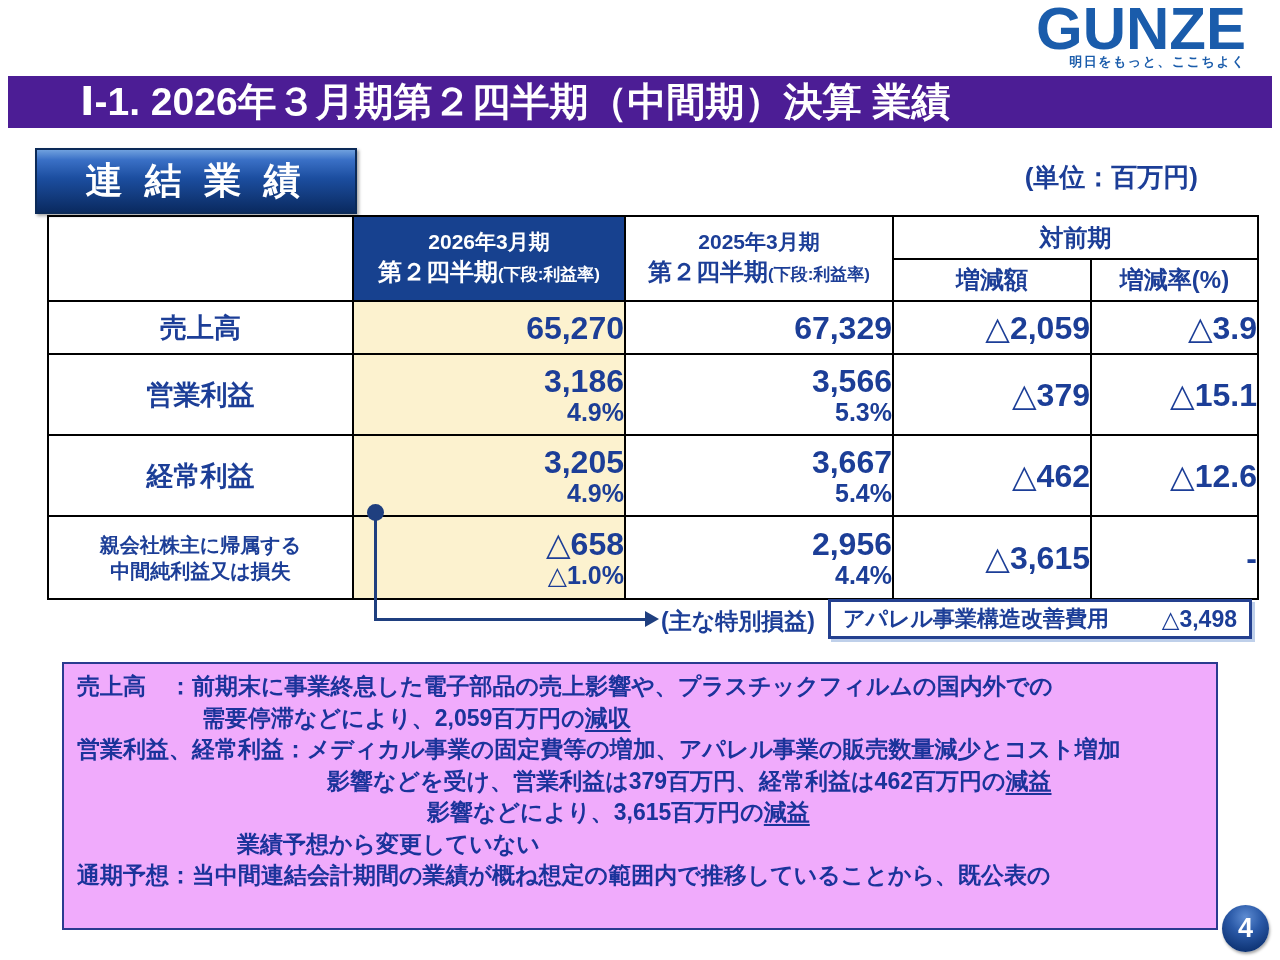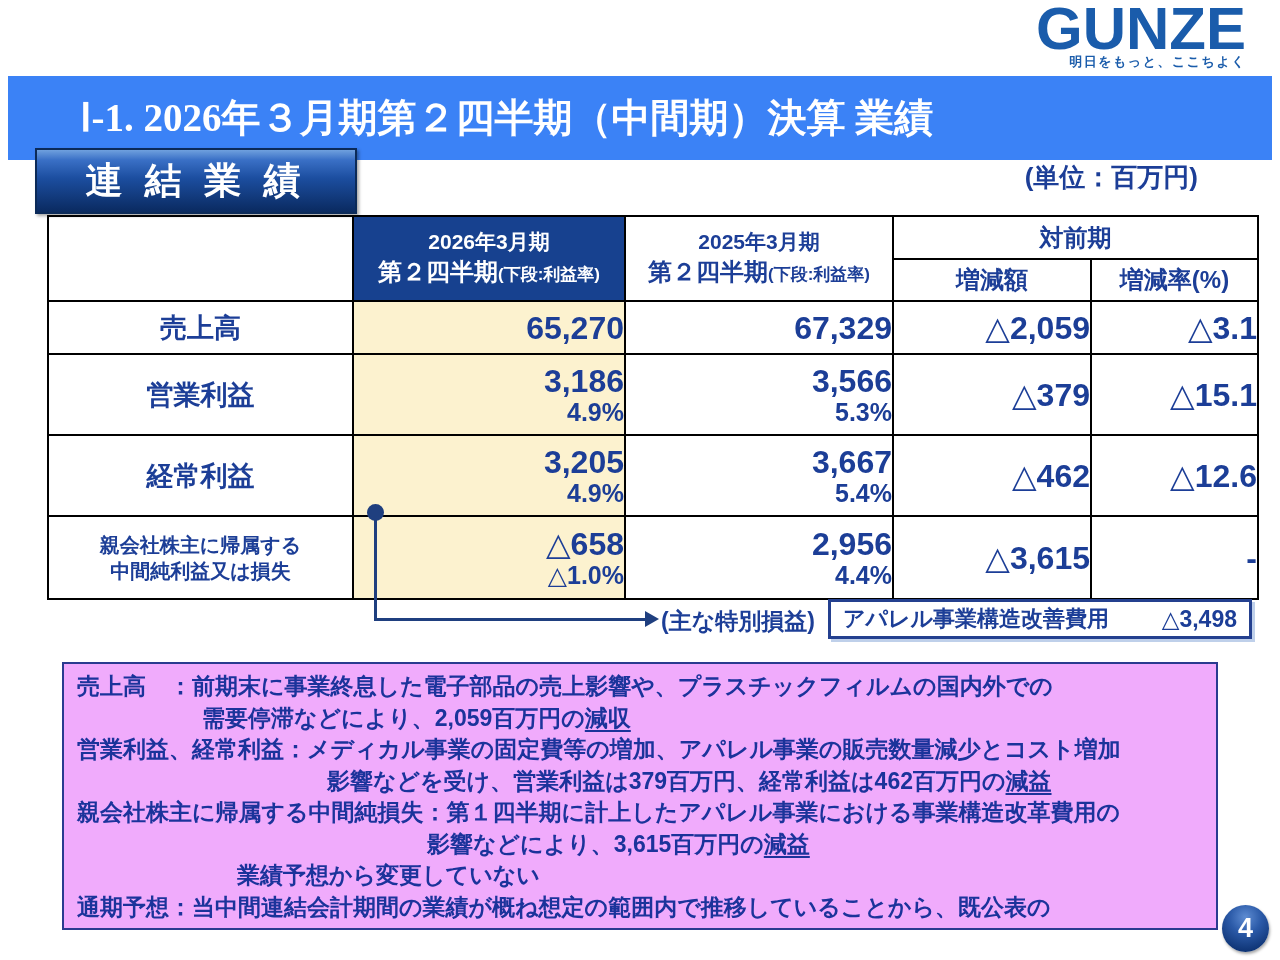--- a/index.html
+++ b/index.html
@@ -10,22 +10,22 @@
   }
   
   .logo{position:absolute;top:6px;right:34px;text-align:right;}
   .logo .brand{
     font-size:60px;font-weight:800;color:#1a5cab;letter-spacing:0px;
     line-height:46px;font-family:"Liberation Sans","DejaVu Sans",sans-serif;
   }
   .logo .tagline{font-size:13px;font-weight:bold;color:#1a5cab;letter-spacing:1.5px;margin-top:1px;}
   
   .titlebar{
-    position:absolute;left:8px;top:76px;width:1264px;height:84px;
-    background:#3b82f6;display:flex;align-items:center;font-family:Liberation Serif, serif;
+    position:absolute;left:8px;top:76px;width:1264px;height:52px;
+    background:#4c1d95;display:flex;align-items:center;
   }
   .titlebar .title{color:#ffffff;font-size:39px;font-weight:bold;padding-left:72px;white-space:nowrap;}
   
   .badge{
     position:absolute;left:35px;top:148px;width:318px;height:62px;
     background:linear-gradient(180deg,#6fa0de 0%,#3a70c6 16%,#1c4ea0 45%,#0a2a60 100%);
     border:2px solid #0b2a58;box-shadow:2px 2px 3px rgba(0,0,0,0.35);
     display:flex;align-items:center;justify-content:center;
   }
   .badge span{color:#ffffff;font-size:37px;font-weight:bold;letter-spacing:6px;}
@@ -141,21 +141,21 @@
       <td class="vcell cream">
             <div class="num">65,270</div>
           </td>
       <td class="vcell">
             <div class="num">67,329</div>
           </td>
       <td class="vcell">
             <div class="num">△2,059</div>
           </td>
       <td class="vcell">
-            <div class="num">△3.1</div>
+            <div class="num">△3.9</div>
           </td>
     </tr>
 
     <tr class="r1">
       <td class="row-label">営業利益</td>
       <td class="vcell cream">
             <div class="num">3,186</div>
             <div class="pct">4.9%</div>
           </td>
       <td class="vcell">
@@ -221,21 +221,20 @@
 <div class="special-box">
   <span class="sb-label">アパレル事業構造改善費用</span>
   <span class="sb-value">△3,498</span>
 </div>
 
 <div class="notes">
   <div class="nline"><span>売上高　：前期末に事業終息した電子部品の売上影響や、プラスチックフィルムの国内外での</span><u></u></div>
   <div class="nline ind-a"><span>需要停滞などにより、2,059百万円の</span><u>減収</u></div>
   <div class="nline"><span>営業利益、経常利益：メディカル事業の固定費等の増加、アパレル事業の販売数量減少とコスト増加</span><u></u></div>
   <div class="nline ind-b"><span>影響などを受け、営業利益は379百万円、経常利益は462百万円の</span><u>減益</u></div>
-  <div class="nline"><span>親会社株主に帰属する中間純損失：第１四半期に計上したアパレル事業における事業構造改革費用の</span><u></u></div>
   <div class="nline ind-c"><span>影響などにより、3,615百万円の</span><u>減益</u></div>
   <div class="nline ind-d"><span>業績予想から変更していない</span><u></u></div>
   <div class="nline"><span>通期予想：当中間連結会計期間の業績が概ね想定の範囲内で推移していることから、既公表の</span><u></u></div>
 </div>
 
 <div class="page-circle">
   <span>4</span>
 </div>
 
 </body></html>

